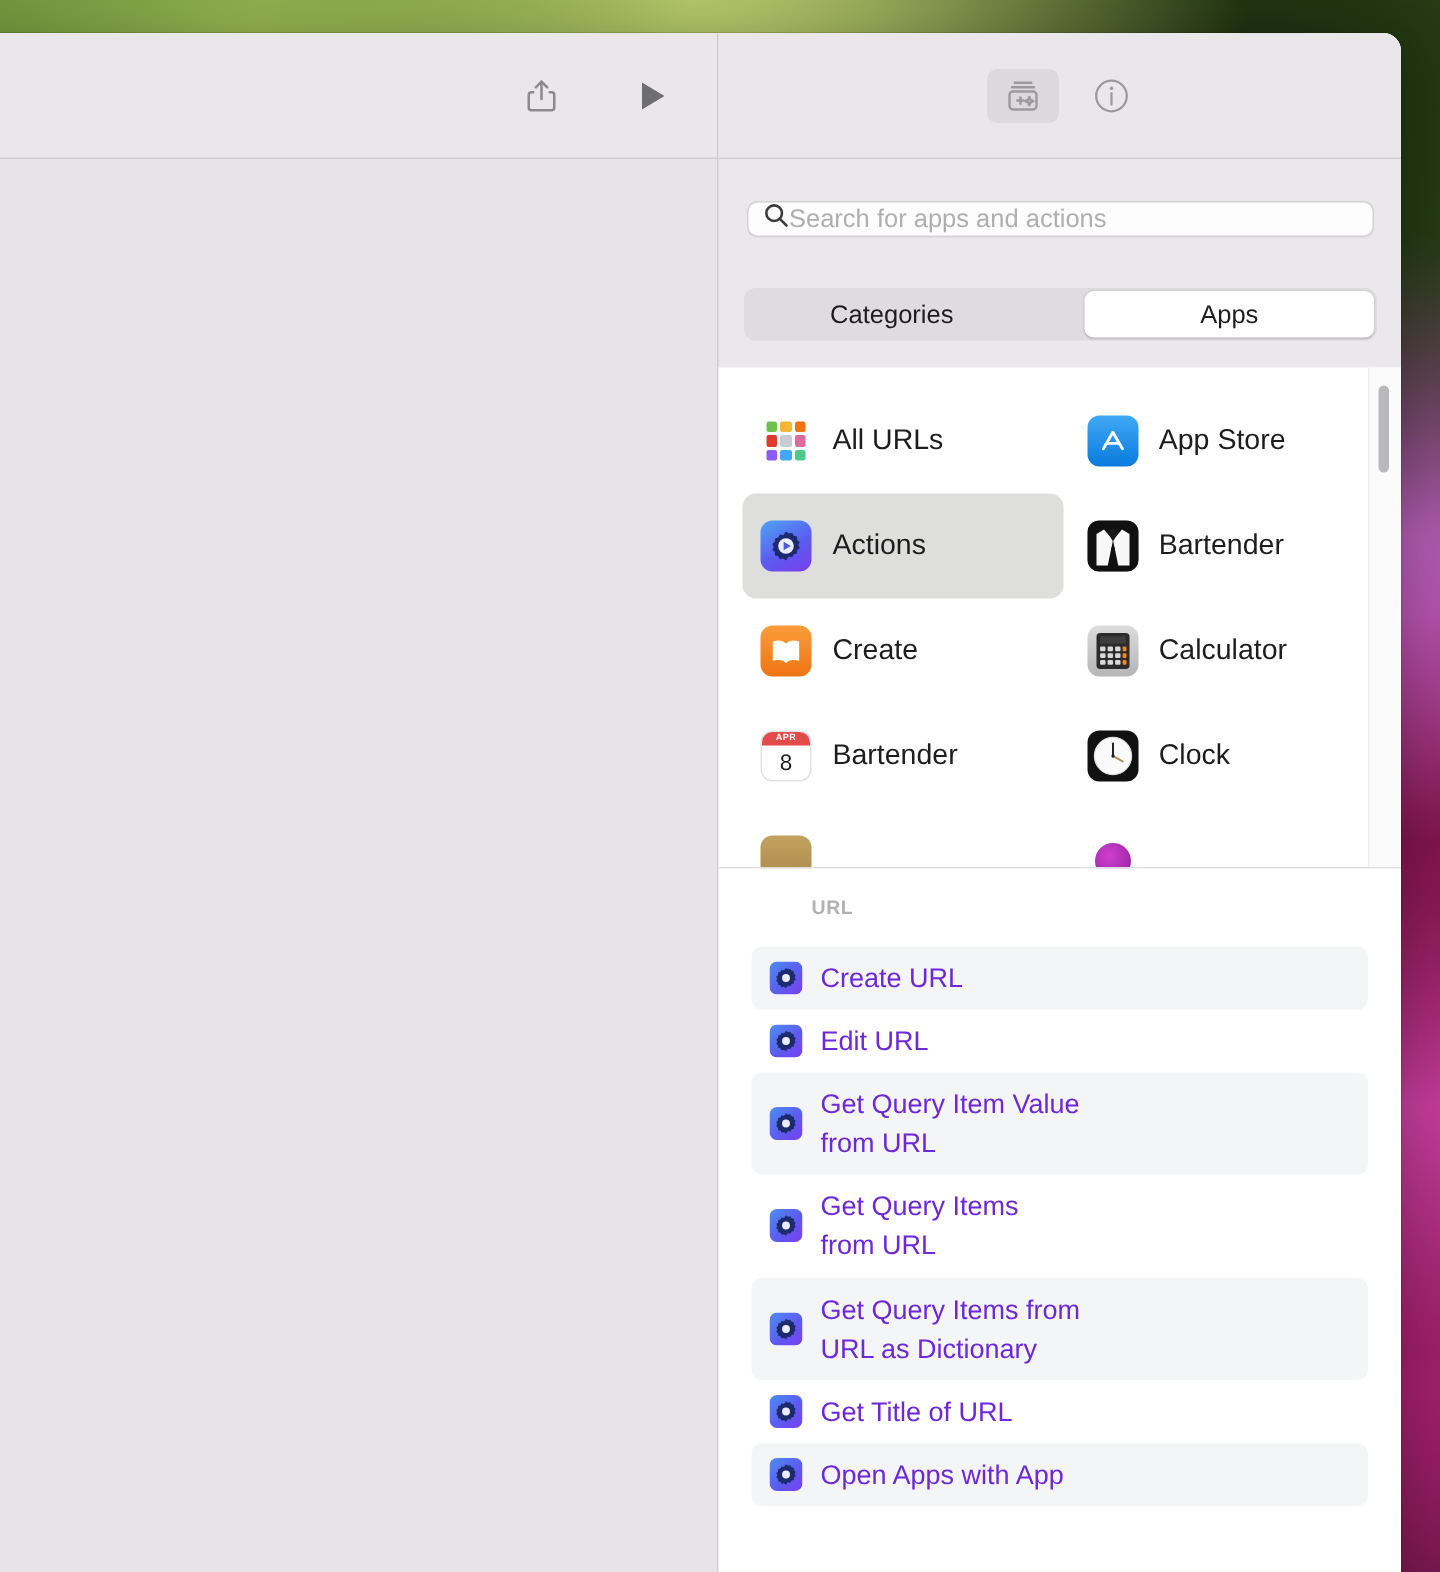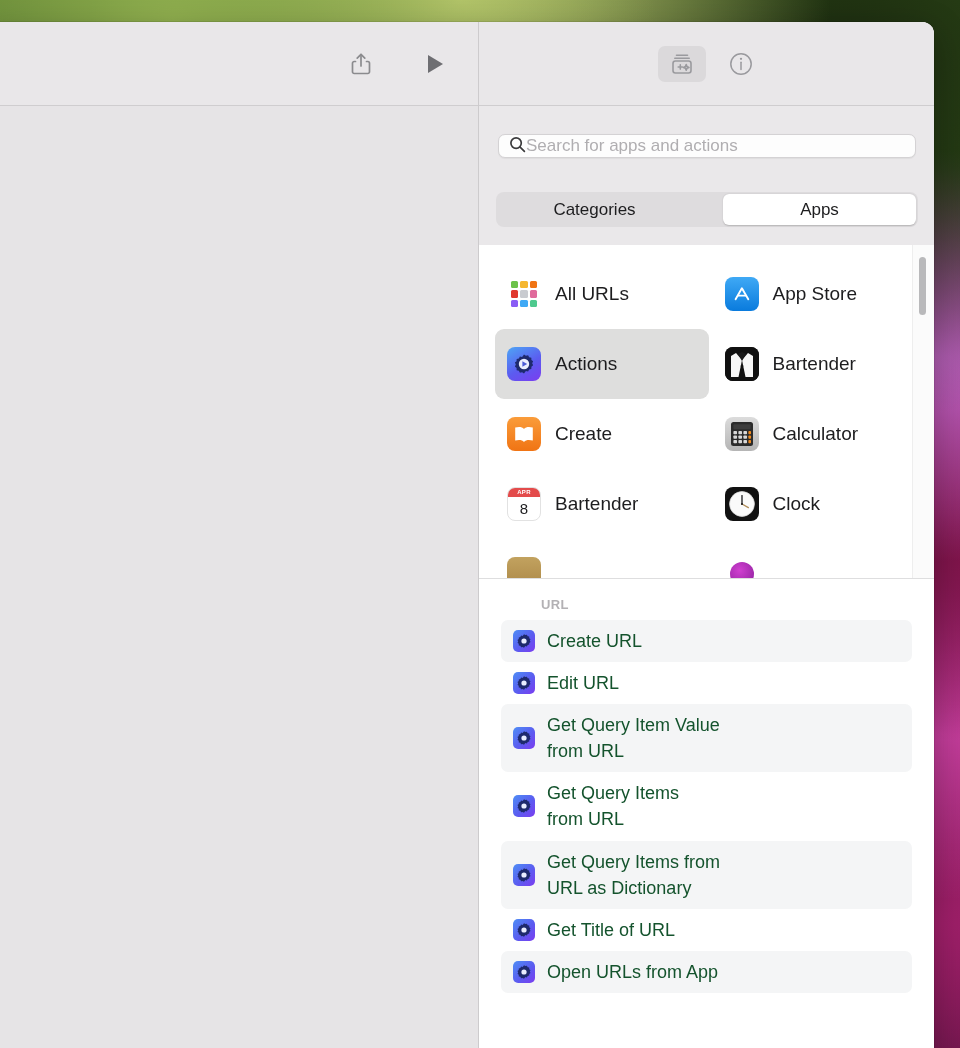--- a/index.html
+++ b/index.html
@@ -144,30 +144,30 @@
   }
 
   
   #actions-region {
     position:absolute; left:0; right:0; top: 557px; bottom: 0;
     background: #ffffff; overflow: hidden;
   }
   #actions-inner { padding: 18px 22px 0 22px; }
   #actions-header {
     font-size: 13px; letter-spacing: .4px; color: #b3b1b4;
-    font-weight: 600; padding-left: 40px; margin-bottom: 8px;
+    font-weight: 600; padding-left: 40px; margin-bottom: 19px;
   }
   .action-row {
     display: flex; align-items: center; gap: 12px;
     border-radius: 7px; padding: 8px 12px;
     min-height: 30px;
   }
   .action-row.alt { background: #f4f5f6; }
   .action-icon { width: 22px; height: 22px; flex: 0 0 auto; border-radius: 5px; }
-  .action-label { font-size: 18px; color: #14532d; line-height: 1.45; }
+  .action-label { font-size: 18px; color: #6d28d9; line-height: 1.45; }
 
   
   .gridicon {
     background: #ffffff; display:grid;
     grid-template-columns: repeat(3,1fr); grid-template-rows: repeat(3,1fr);
     gap: 2px; padding: 4px;
   }
   .gridicon i { border-radius: 1.5px; display:block; }
   .ic-appstore { background: linear-gradient(180deg,#3fa9f5,#0a7bdd); display:flex; align-items:center; justify-content:center; }
   .ic-books { background: linear-gradient(180deg,#fa9c3a,#f07414); display:flex; align-items:center; justify-content:center; }
@@ -477,19 +477,19 @@
                 <defs>
                   <linearGradient id="ag" x1="0" y1="0" x2="1" y2="1">
                     <stop offset="0" stop-color="#4e8ef5"></stop>
                     <stop offset="0.55" stop-color="#5b5cf0"></stop>
                     <stop offset="1" stop-color="#7b3df0"></stop>
                   </linearGradient>
                 </defs>
                 <path d="M13 5 l1.6 1.05 1.85-.42.88 1.68 1.85.46.04 1.9 1.47 1.17-.84 1.68.84 1.68-1.47 1.17-.04 1.9-1.85.46-.88 1.68-1.85-.42L13 21l-1.6-1.05-1.85.42-.88-1.68-1.85-.46-.04-1.9-1.47-1.17.84-1.68-.84-1.68 1.47-1.17.04-1.9 1.85-.46.88-1.68 1.85.42Z" fill="#1e2a6e"></path>
                 <circle cx="13" cy="13" r="3.1" fill="#e9edff"></circle>
               </svg></span>
-          <span class="action-label">Open URLs from App</span>
+          <span class="action-label">Open Apps with App</span>
         </div>
       </div>
     </div>
 
   </div>
 </div>
 
 </body></html>

